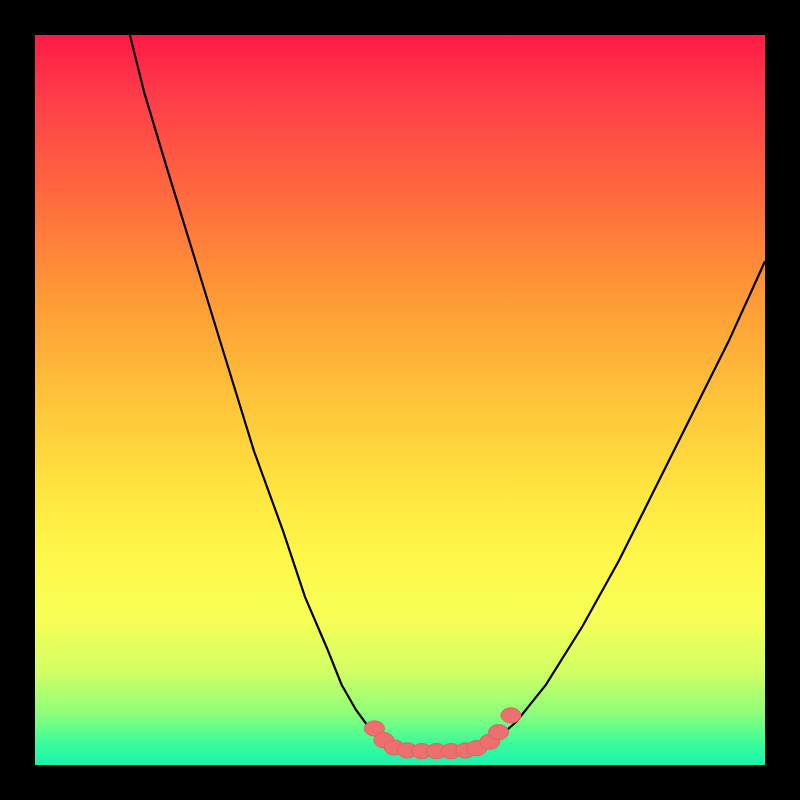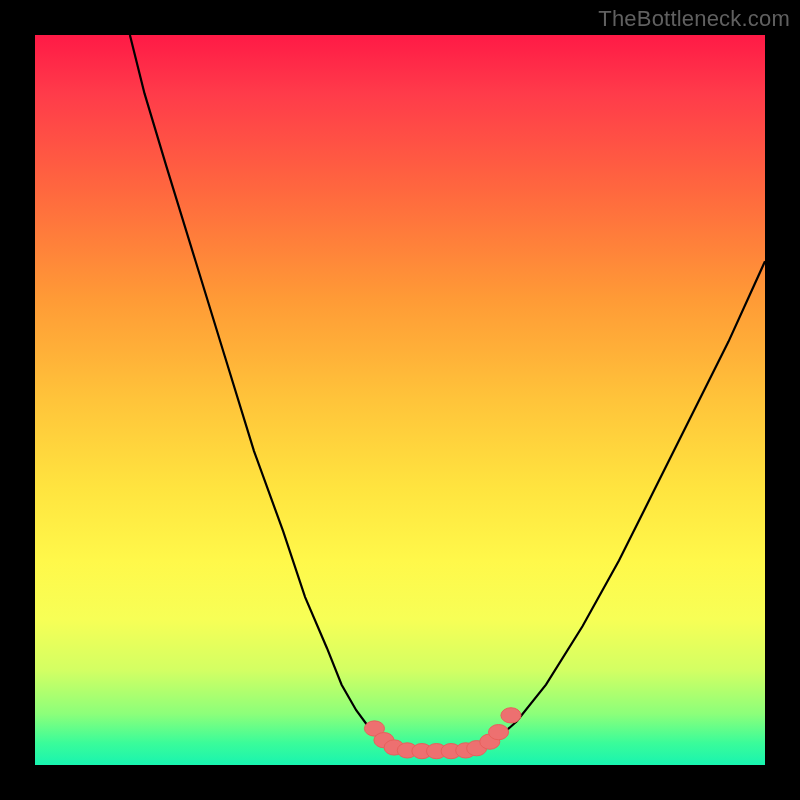--- a/index.html
+++ b/index.html
@@ -59,14 +59,13 @@
           <ellipse cx="401.50" cy="716.13" rx="10.04" ry="7.63" fill="#ED7070" stroke="#E7605C" stroke-width="1"></ellipse>
           <ellipse cx="416.10" cy="716.13" rx="10.04" ry="7.63" fill="#ED7070" stroke="#E7605C" stroke-width="1"></ellipse>
           <ellipse cx="430.70" cy="715.40" rx="10.04" ry="7.63" fill="#ED7070" stroke="#E7605C" stroke-width="1"></ellipse>
           <ellipse cx="441.65" cy="713.21" rx="10.04" ry="7.63" fill="#ED7070" stroke="#E7605C" stroke-width="1"></ellipse>
           <ellipse cx="454.79" cy="706.64" rx="10.04" ry="7.63" fill="#ED7070" stroke="#E7605C" stroke-width="1"></ellipse>
           <ellipse cx="463.55" cy="697.15" rx="10.04" ry="7.63" fill="#ED7070" stroke="#E7605C" stroke-width="1"></ellipse>
           <ellipse cx="475.96" cy="680.36" rx="10.04" ry="7.63" fill="#ED7070" stroke="#E7605C" stroke-width="1"></ellipse>
         </g>
     </svg>
   </div>
-  <div class="watermark" data-bind="watermark">TheBottleneck.com</div>
 </div>
 
 </body></html>

